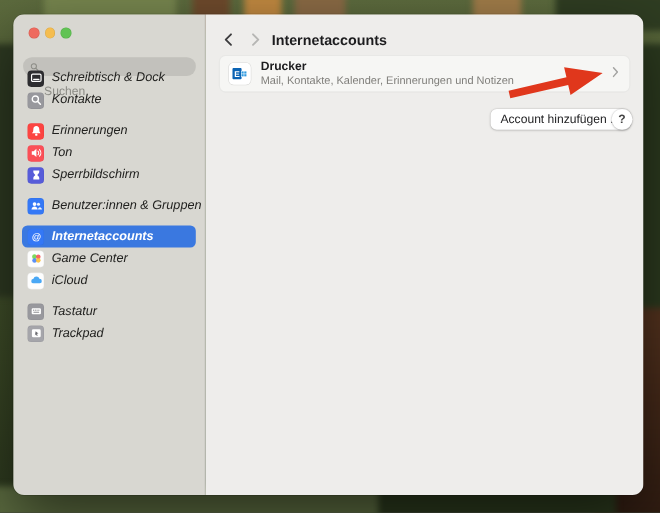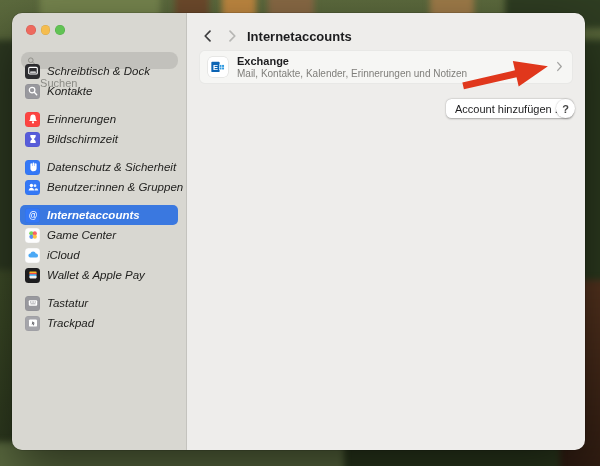--- a/index.html
+++ b/index.html
@@ -133,42 +133,43 @@
         <div class="row">
           <span class="ic" style="background:#fc4441">
             <svg viewBox="0 0 12 12">
                 <path d="M6 1.6c-1.7 0-2.6 1.2-2.7 2.8l-.2 2.2-1 1.5h7.8l-1-1.5-.2-2.2C8.6 2.8 7.7 1.6 6 1.6z" fill="#fff"></path>
                 <circle cx="6" cy="9.4" r="1.1" fill="#fff"></circle>
               </svg>
           </span>
           <span class="lb">Erinnerungen</span>
         </div>
 
+        <div class="row">
+          <span class="ic" style="background:#fb4f57">
+            <svg viewBox="0 0 12 12">
+                <path d="M1.9 4.4h1.7L6.1 2.2v7.6L3.6 7.6H1.9z" fill="#fff"></path>
+                <path d="M7.5 4.3a2.4 2.4 0 010 3.4M8.9 3a4.3 4.3 0 010 6" stroke="#fff" stroke-width="1" fill="none" stroke-linecap="round"></path>
+              </svg>
+          </span>
+          <span class="lb">Ton</span>
+        </div>
 
 
         <div class="row">
           <span class="ic" style="background:#575cd9">
             <svg viewBox="0 0 12 12">
                 <path d="M3.3 1.9h5.4v1.3c0 1.3-1.1 1.9-1.8 2.8.7.9 1.8 1.5 1.8 2.8v1.3H3.3V8.8c0-1.3 1.1-1.9 1.8-2.8-.7-.9-1.8-1.5-1.8-2.8z" fill="#fff"></path>
               </svg>
           </span>
-          <span class="lb">Bildschirmzeit</span>
-        </div>
-
-        <div class="sp"></div>
-
-
-        <div class="row">
-          <span class="ic" style="background:#3478f6">
-            <svg viewBox="0 0 12 12">
-                <path d="M3.4 6.4V3.1c0-.5.4-.9.9-.9s.9.4.9.9V5h.4V2.5c0-.5.4-.9.9-.9s.9.4.9.9V5h.4V3.1c0-.5.4-.9.9-.9s.9.4.9.9v4.2c0 1.8-1.2 3-3.1 3-1.8 0-3.1-1.2-3.1-2.9z" fill="#fff"></path>
-              </svg>
-          </span>
-          <span class="lb">Datenschutz &amp; Sicherheit</span>
-        </div>
+          <span class="lb">Sperrbildschirm</span>
+        </div>
+
+        <div class="sp"></div>
+
+
 
 
         <div class="row">
           <span class="ic" style="background:#3478f6">
             <svg viewBox="0 0 12 12">
                 <circle cx="4.4" cy="4.5" r="1.7" fill="#fff"></circle>
                 <circle cx="8" cy="4.7" r="1.4" fill="#fff" opacity=".9"></circle>
                 <path d="M1.6 9.5c.2-1.7 1.4-2.8 2.8-2.8s2.6 1.1 2.8 2.8z" fill="#fff"></path>
                 <path d="M7.4 9.5c.2-1.4 1-2.2 1.9-2.2s1.7.8 1.9 2.2z" fill="#fff" opacity=".9"></path>
               </svg>
@@ -201,31 +202,20 @@
 
         <div class="row">
           <span class="ic" style="background:#fdfdfd">
             <svg viewBox="0 0 12 12">
                 <path d="M3.6 8.6a2.1 2.1 0 01-.2-4.2A2.8 2.8 0 018.8 4.5a1.85 1.85 0 01.3 4.1z" fill="#4aa8f5"></path>
               </svg>
           </span>
           <span class="lb">iCloud</span>
         </div>
 
-        <div class="row">
-          <span class="ic" style="background:#1d1d1f">
-            <svg viewBox="0 0 12 12">
-                <rect x="2.4" y="2.5" width="7.2" height="2" rx=".6" fill="#f7b727"></rect>
-                <rect x="2.4" y="3.9" width="7.2" height="2" rx=".6" fill="#f04e45"></rect>
-                <rect x="2.4" y="5.3" width="7.2" height="2" rx=".6" fill="#37b0f9"></rect>
-                <rect x="2.4" y="6.7" width="7.2" height="2.7" rx=".8" fill="#efefef"></rect>
-              </svg>
-          </span>
-          <span class="lb">Wallet &amp; Apple Pay</span>
-        </div>
 
         <div class="sp"></div>
 
         <div class="row">
           <span class="ic" style="background:#98989d">
             <svg viewBox="0 0 12 12">
                 <rect x="1.8" y="3.3" width="8.4" height="5.4" rx="1" fill="#fff"></rect>
                 <g fill="#8e8e93">
                   <rect x="3" y="4.5" width="1" height="1"></rect>
                   <rect x="4.6" y="4.5" width="1" height="1"></rect>
@@ -274,21 +264,21 @@
             <rect x="11.2" y="7.2" width="6" height="6" fill="#fff"></rect>
             <g fill="#2e9ae0">
               <rect x="11.7" y="7.7" width="2.2" height="2.2"></rect>
                 <rect x="14.5" y="7.7" width="2.2" height="2.2"></rect>
               <rect x="11.7" y="10.5" width="2.2" height="2.2"></rect>
                 <rect x="14.5" y="10.5" width="2.2" height="2.2"></rect>
             </g>
           </svg>
         </span>
         <span>
-          <div class="acct-name">Exchange</div>
+          <div class="acct-name">Drucker</div>
           <div class="acct-desc">Mail, Kontakte, Kalender, Erinnerungen und Notizen</div>
         </span>
         <span class="chev">
           <svg viewBox="0 0 8 12" width="7" height="11">
               <polyline points="2,1.5 6,6 2,10.5" fill="none" stroke="#a3a3a1" stroke-width="1.5" stroke-linecap="round" stroke-linejoin="round"></polyline>
             </svg>
         </span>
       </div>
 
       <svg class="arrow" viewBox="0 0 96 40">

